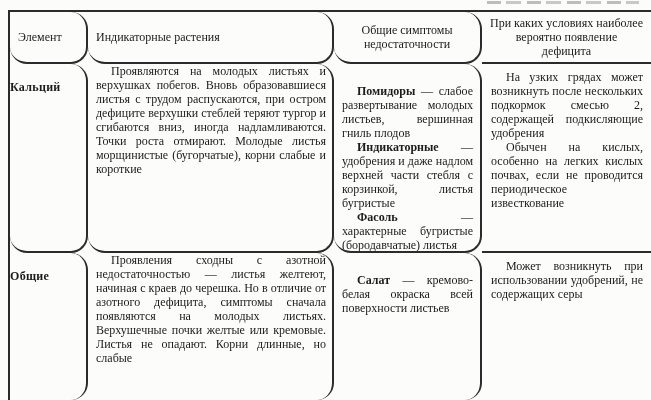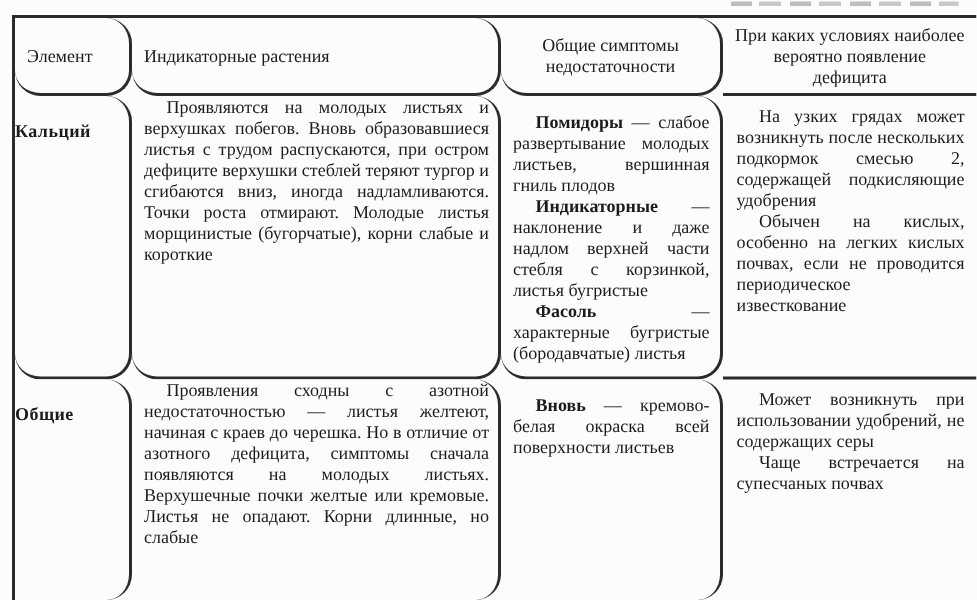--- a/index.html
+++ b/index.html
@@ -58,21 +58,21 @@
     letter-spacing: .3px;
   }
 
   .text-cell { padding: 0 6px 0 8px; }
   .text-cell p {
     margin: 0;
     text-indent: 15px;
     text-align: justify;
     hyphens: auto;
   }
-  .plants-cell { padding: 10px 7px 0 8px; }
+  .plants-cell { padding: 20px 7px 0 8px; }
   .plants-cell .plant { font-weight: bold; }
   .cond-cell { padding: 6px 8px 0 9px; }
 </style>
 </head>
 <body>
 
 <div class="top-remnant"></div>
 
 <div class="scan-table">
 
@@ -90,37 +90,36 @@
   </div>
 
   <div class="cell element-cell v-rule h-rule">Кальций</div>
 
   <div class="cell text-cell v-rule h-rule">
     <p>Проявляются на молодых листьях и верхушках побегов. Вновь образовавшиеся листья с трудом распускаются, при остром дефиците верхушки стеблей теряют тургор и сгибаются вниз, иногда надламливаются. Точки роста отмирают. Молодые листья морщинистые (бугорчатые), корни слабые и короткие</p>
   </div>
 
   <div class="cell text-cell plants-cell v-rule h-rule">
     <p><span class="plant">Помидоры</span> <span>— слабое развертывание молодых листьев, вершинная гниль плодов</span></p>
-    <p><span class="plant">Индикаторные</span> <span>— наклонение и даже надлом верхней части стебля с корзинкой, листья бугристые</span></p>
+    <p><span class="plant">Индикаторные</span> <span>— удобрения и даже надлом верхней части стебля с корзинкой, листья бугристые</span></p>
     <p><span class="plant">Фасоль</span> <span>— характерные бугристые (бородавчатые) листья</span></p>
   </div>
 
   <div class="cell text-cell cond-cell h-rule">
     <p>На узких грядах может возникнуть после нескольких подкормок смесью 2, содержащей подкисляющие удобрения</p>
     <p>Обычен на кислых, особенно на легких кислых почвах, если не проводится периодическое известкование</p>
   </div>
 
   <div class="cell element-cell v-rule">Общие</div>
 
   <div class="cell text-cell v-rule">
     <p>Проявления сходны с азотной недостаточностью — листья желтеют, начиная с краев до черешка. Но в отличие от азотного дефицита, симптомы сначала появляются на молодых листьях. Верхушечные почки желтые или кремовые. Листья не опадают. Корни длинные, но слабые</p>
   </div>
 
   <div class="cell text-cell plants-cell v-rule">
-    <p><span class="plant">Вновь</span> <span>— кремово-белая окраска всей поверхности листьев</span></p>
+    <p><span class="plant">Салат</span> <span>— кремово-белая окраска всей поверхности листьев</span></p>
   </div>
 
   <div class="cell text-cell cond-cell">
     <p>Может возникнуть при использовании удобрений, не содержащих серы</p>
-    <p>Чаще встречается на супесчаных почвах</p>
   </div>
 
 </div>
 
 </body></html>

